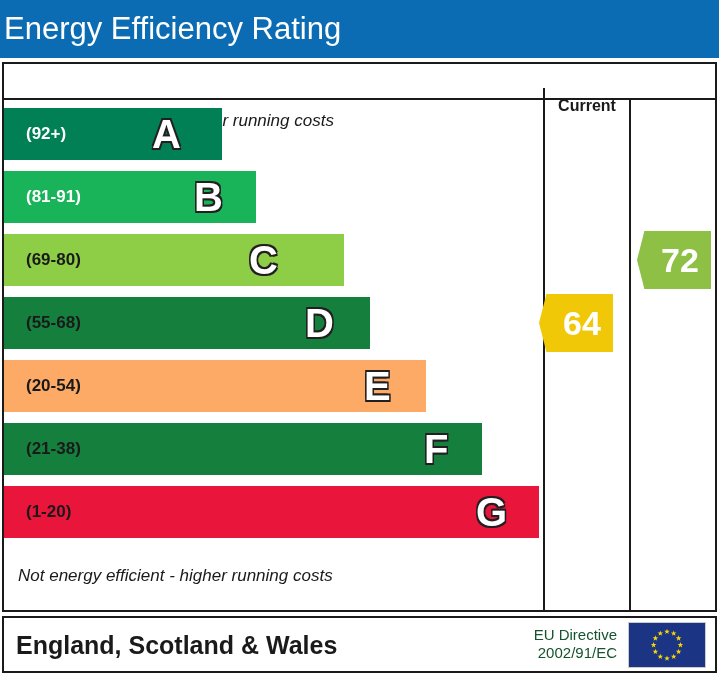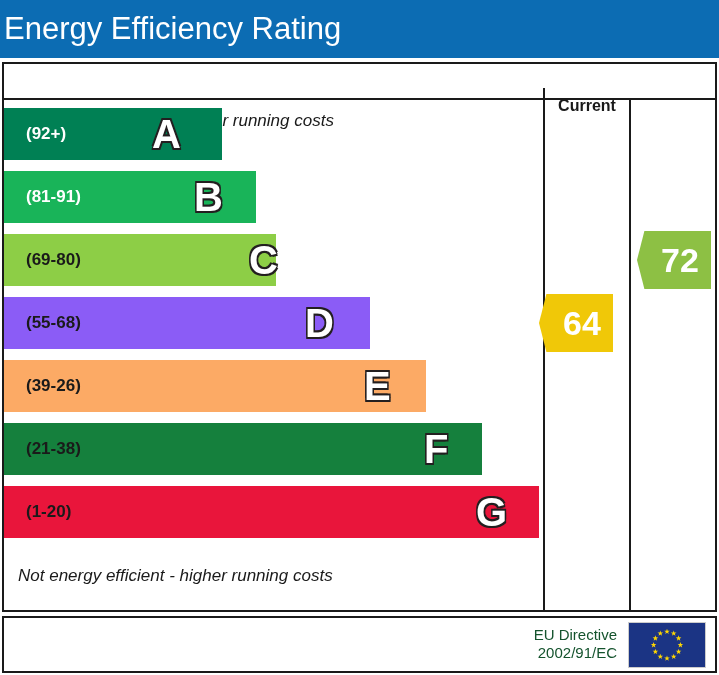--- a/index.html
+++ b/index.html
@@ -236,30 +236,30 @@
 
       <div id="bars-host">
           <div class="bar" style="top: 8px; width: 218px; background: rgb(0, 128, 84);">
             <span class="bar-range" style="color: rgb(255, 255, 255);">(92+)</span>
             <span class="bar-letter" style="left: 148px;">A</span>
           </div>
           <div class="bar" style="top: 71px; width: 252px; background: rgb(25, 180, 89);">
             <span class="bar-range" style="color: rgb(255, 255, 255);">(81-91)</span>
             <span class="bar-letter" style="left: 190px;">B</span>
           </div>
-          <div class="bar" style="top: 134px; width: 272px; background: rgb(141, 206, 70);">
+          <div class="bar" style="top: 134px; width: 340px; background: rgb(141, 206, 70);">
             <span class="bar-range" style="color: rgb(26, 26, 26);">(69-80)</span>
             <span class="bar-letter" style="left: 245px;">C</span>
           </div>
-          <div class="bar" style="top: 197px; width: 366px; background: #8b5cf6;">
+          <div class="bar" style="top: 197px; width: 366px; background: #15803d;">
             <span class="bar-range" style="color: rgb(26, 26, 26);">(55-68)</span>
             <span class="bar-letter" style="left: 301px;">D</span>
           </div>
           <div class="bar" style="top: 260px; width: 422px; background: rgb(252, 170, 101);">
-            <span class="bar-range" style="color: rgb(26, 26, 26);">(39-26)</span>
+            <span class="bar-range" style="color: rgb(26, 26, 26);">(20-54)</span>
             <span class="bar-letter" style="left: 360px;">E</span>
           </div>
           <div class="bar" style="top: 323px; width: 478px; background: #15803d;">
             <span class="bar-range" style="color: rgb(26, 26, 26);">(21-38)</span>
             <span class="bar-letter" style="left: 420px;">F</span>
           </div>
           <div class="bar" style="top: 386px; width: 535px; background: rgb(233, 21, 59);">
             <span class="bar-range" style="color: rgb(26, 26, 26);">(1-20)</span>
             <span class="bar-letter" style="left: 472px;">G</span>
           </div>
@@ -273,20 +273,21 @@
           <span class="rating-value">64</span>
         </div>
         <div class="rating-arrow" style="left: 633px; width: 74px; background: rgb(141, 192, 68); top: 167px;">
           <span class="rating-value">72</span>
         </div>
       </div>
 
   </div>
 
   <div class="footer">
+    <div class="footer-region">England, Scotland &amp; Wales</div>
     <div class="footer-directive">
       <div>EU Directive</div>
       <div>2002/91/EC</div>
     </div>
     <div class="eu-flag">
       <svg viewBox="0 0 78 46" width="76" height="44" aria-hidden="true">
         <g fill="#FFD700">
           <g id="stars">
               <path d="M39.00,5.90L39.73,8.00L41.95,8.04L40.18,9.38L40.82,11.51L39.00,10.24L37.18,11.51L37.82,9.38L36.05,8.04L38.27,8.00Z"></path>
               <path d="M46.00,7.78L46.73,9.87L48.95,9.92L47.18,11.26L47.82,13.38L46.00,12.12L44.18,13.38L44.82,11.26L43.05,9.92L45.27,9.87Z"></path>

